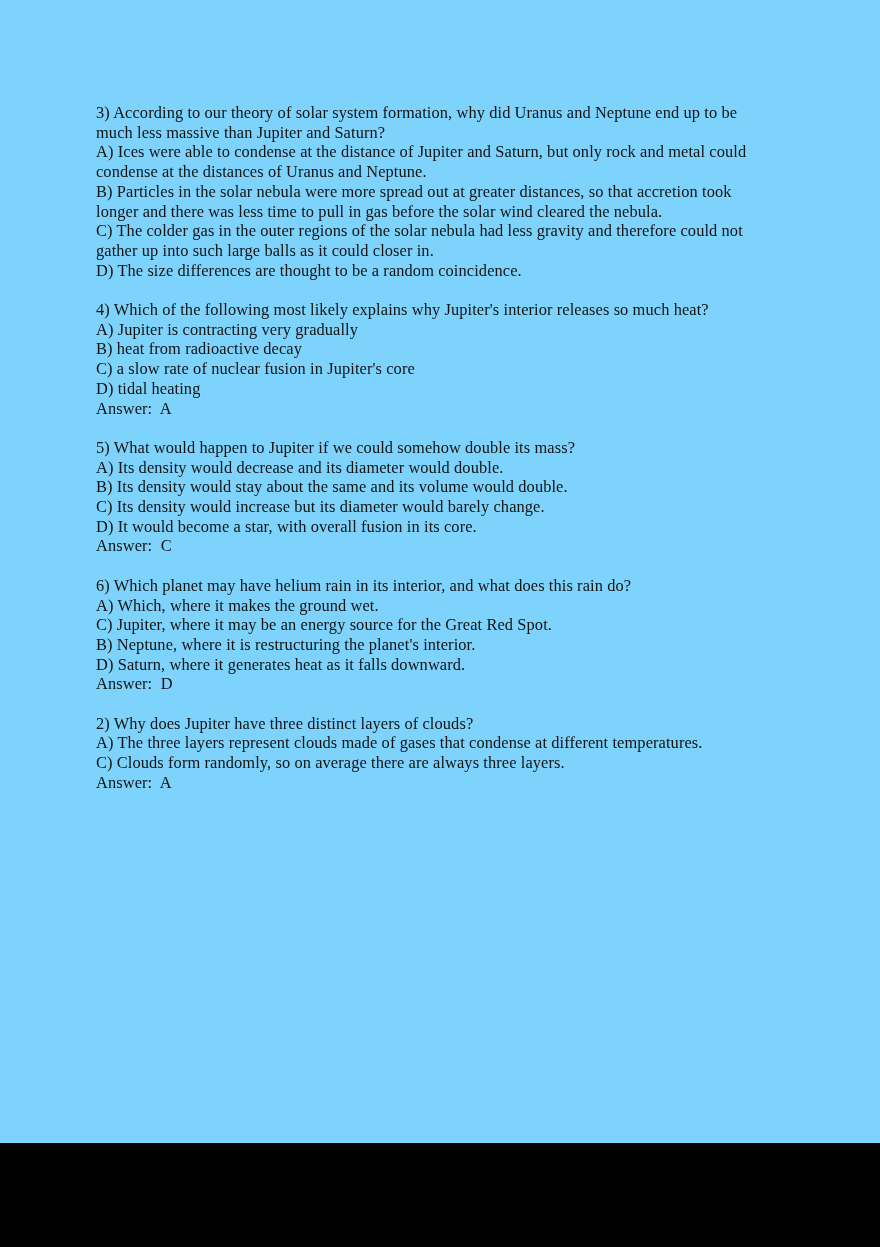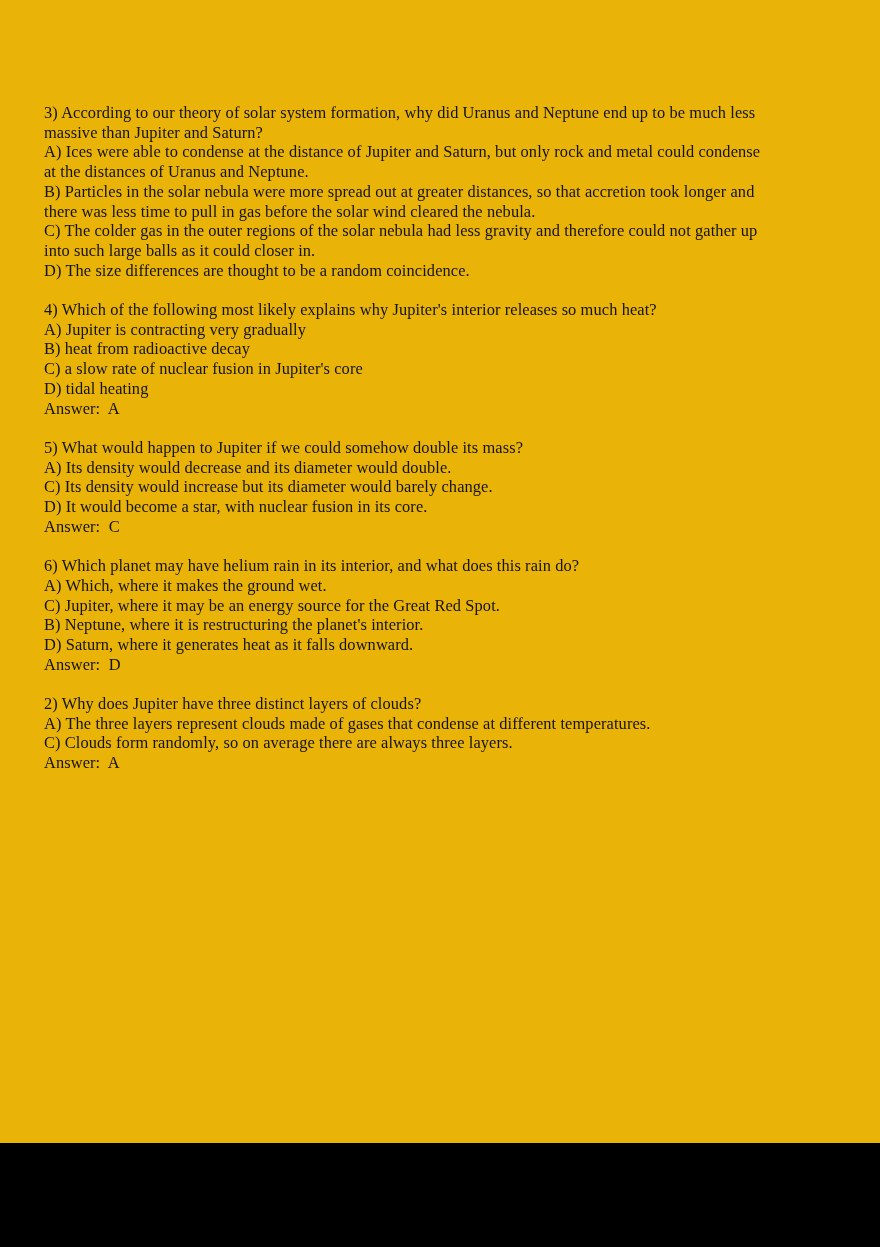--- a/index.html
+++ b/index.html
@@ -10,22 +10,22 @@
   body {
     width: 880px;
     height: 1247px;
     position: relative;
     font-family: "Liberation Serif", "DejaVu Serif", serif;
   }
   .document-page {
     box-sizing: border-box;
     width: 880px;
     height: 1143px;
-    background: #eab308;
-    padding: 103px 104px 0 44px;
+    background: #7dd3fc;
+    padding: 103px 104px 0 96px;
     overflow: hidden;
   }
   .question-block {
     margin: 0 0 19.7px 0;
   }
   .line {
     font-size: 16.4px;
     line-height: 19.7px;
     color: #131313;
     white-space: pre-wrap;       
@@ -63,22 +63,23 @@
           <div class="line">C) a slow rate of nuclear fusion in Jupiter's core</div>
           <div class="line">D) tidal heating</div>
         </div>
     <div class="line">Answer:  A</div>
   </div>
 
   <div class="question-block">
     <div class="line">5) What would happen to Jupiter if we could somehow double its mass?</div>
     <div>
           <div class="line">A) Its density would decrease and its diameter would double.</div>
+          <div class="line">B) Its density would stay about the same and its volume would double.</div>
           <div class="line">C) Its density would increase but its diameter would barely change.</div>
-          <div class="line">D) It would become a star, with nuclear fusion in its core.</div>
+          <div class="line">D) It would become a star, with overall fusion in its core.</div>
         </div>
     <div class="line">Answer:  C</div>
   </div>
 
   <div class="question-block">
     <div class="line">6) Which planet may have helium rain in its interior, and what does this rain do?</div>
     <div>
           <div class="line">A) Which, where it makes the ground wet.</div>
           <div class="line">C) Jupiter, where it may be an energy source for the Great Red Spot.</div>
           <div class="line">B) Neptune, where it is restructuring the planet's interior.</div>

